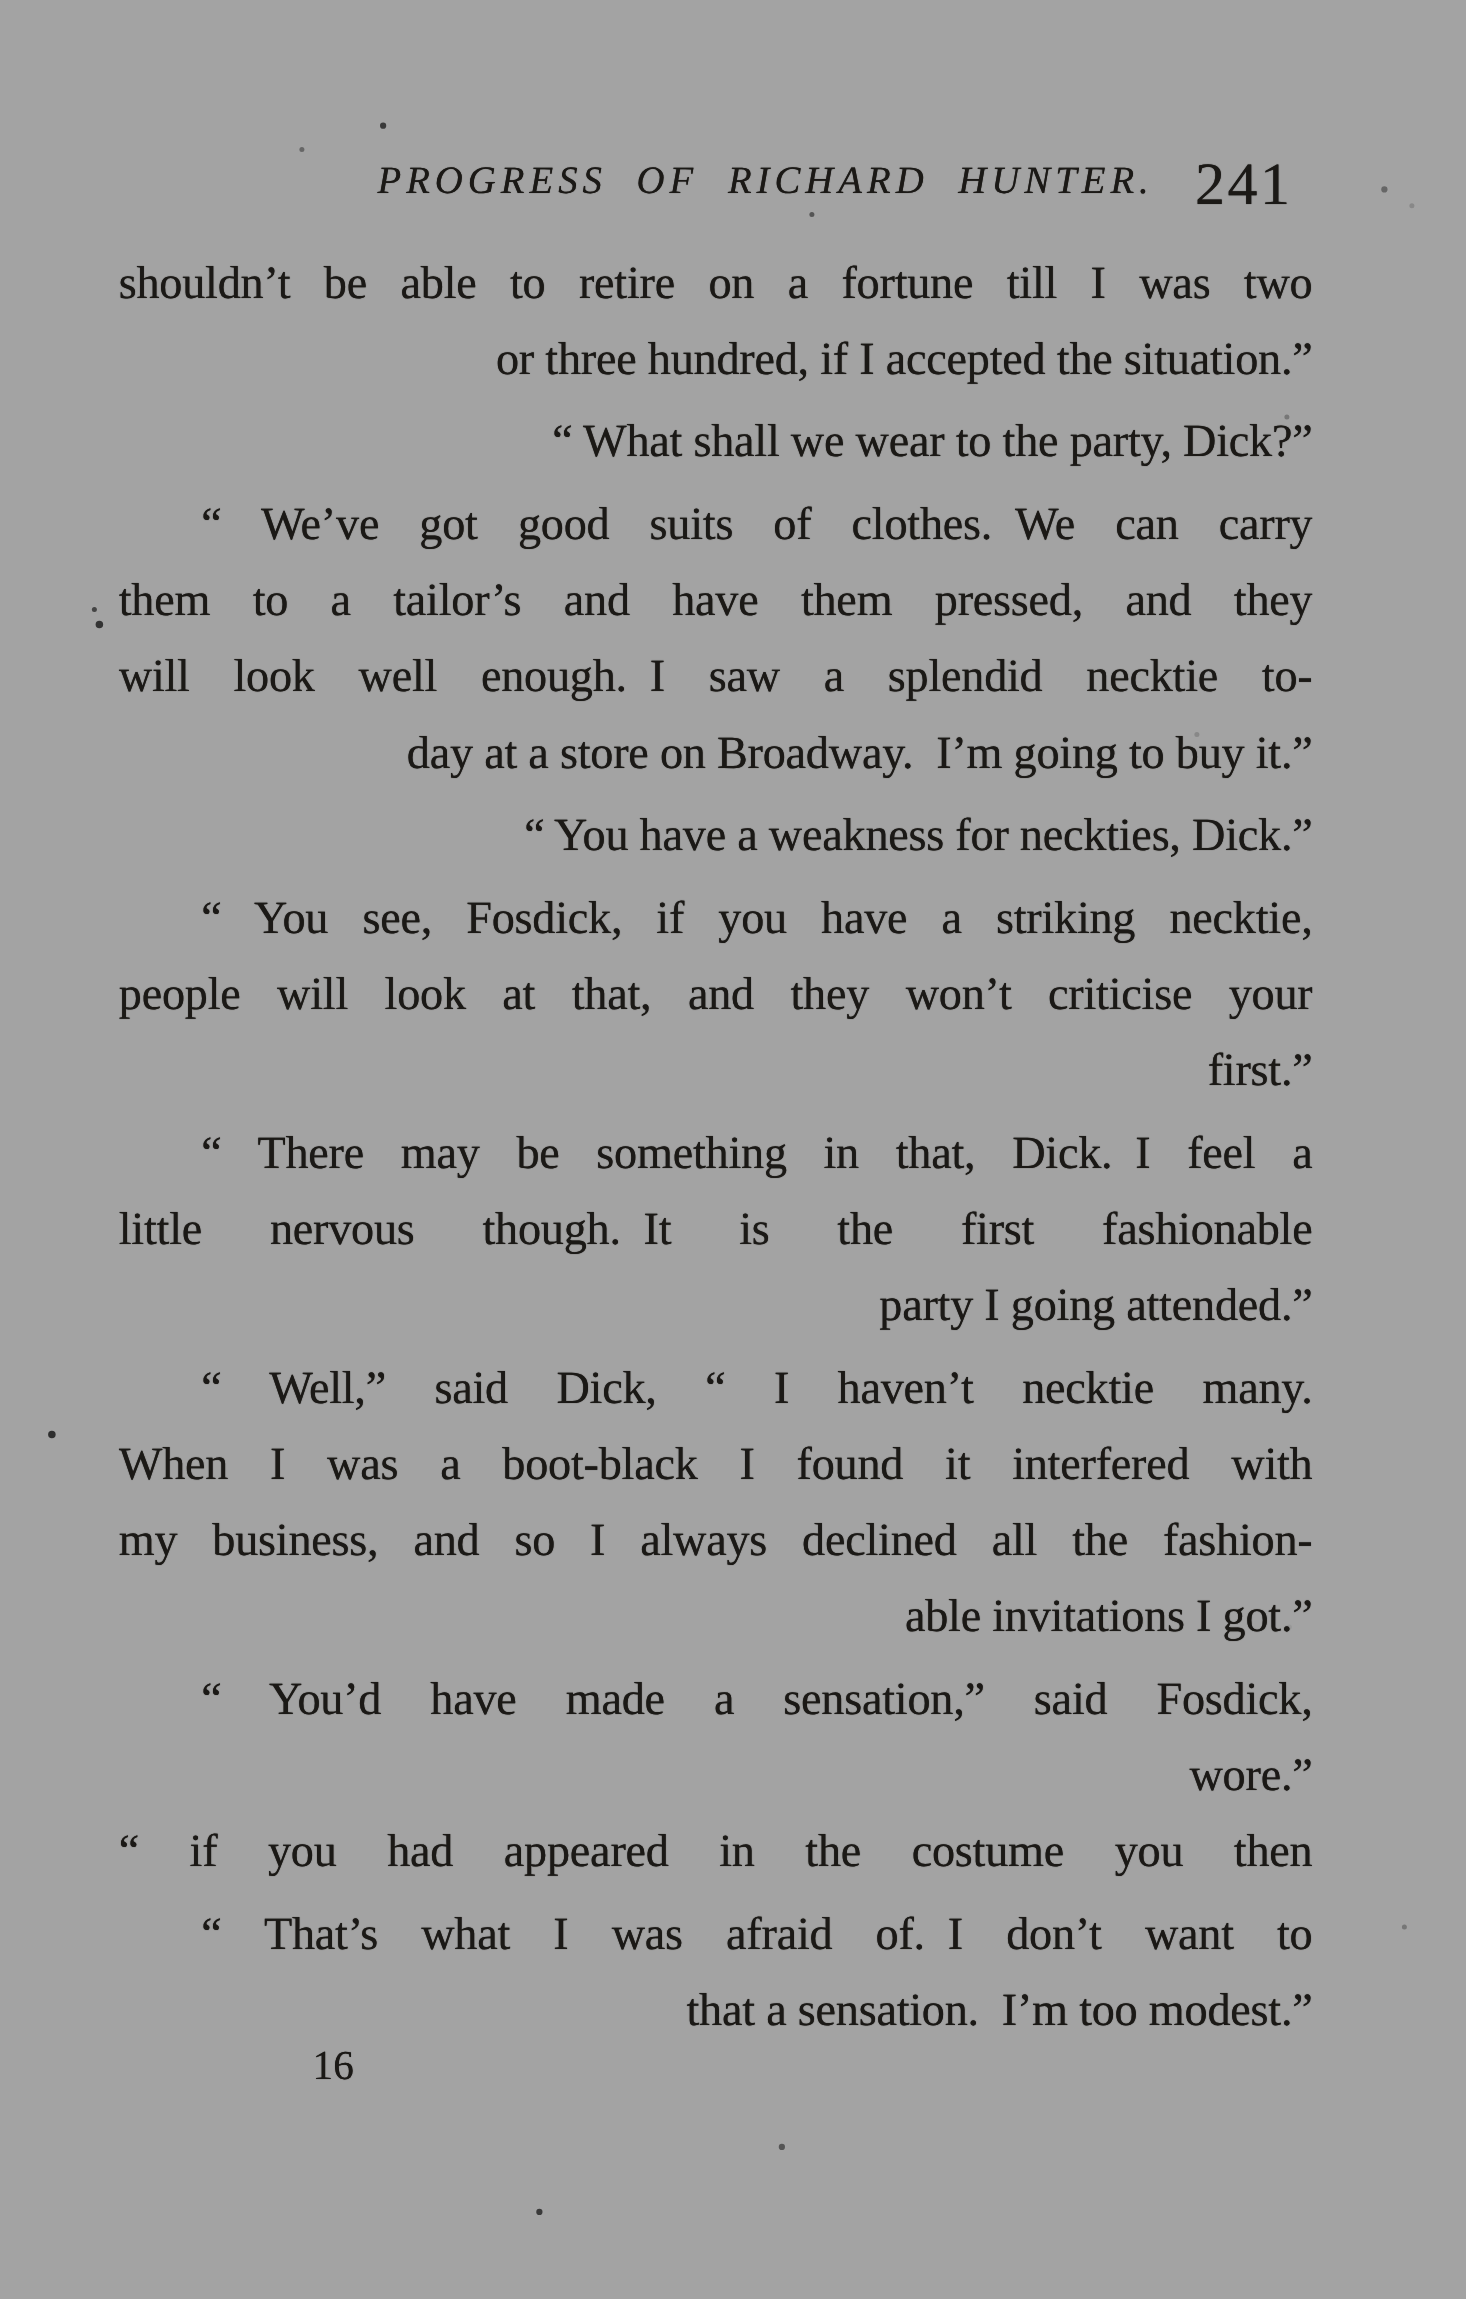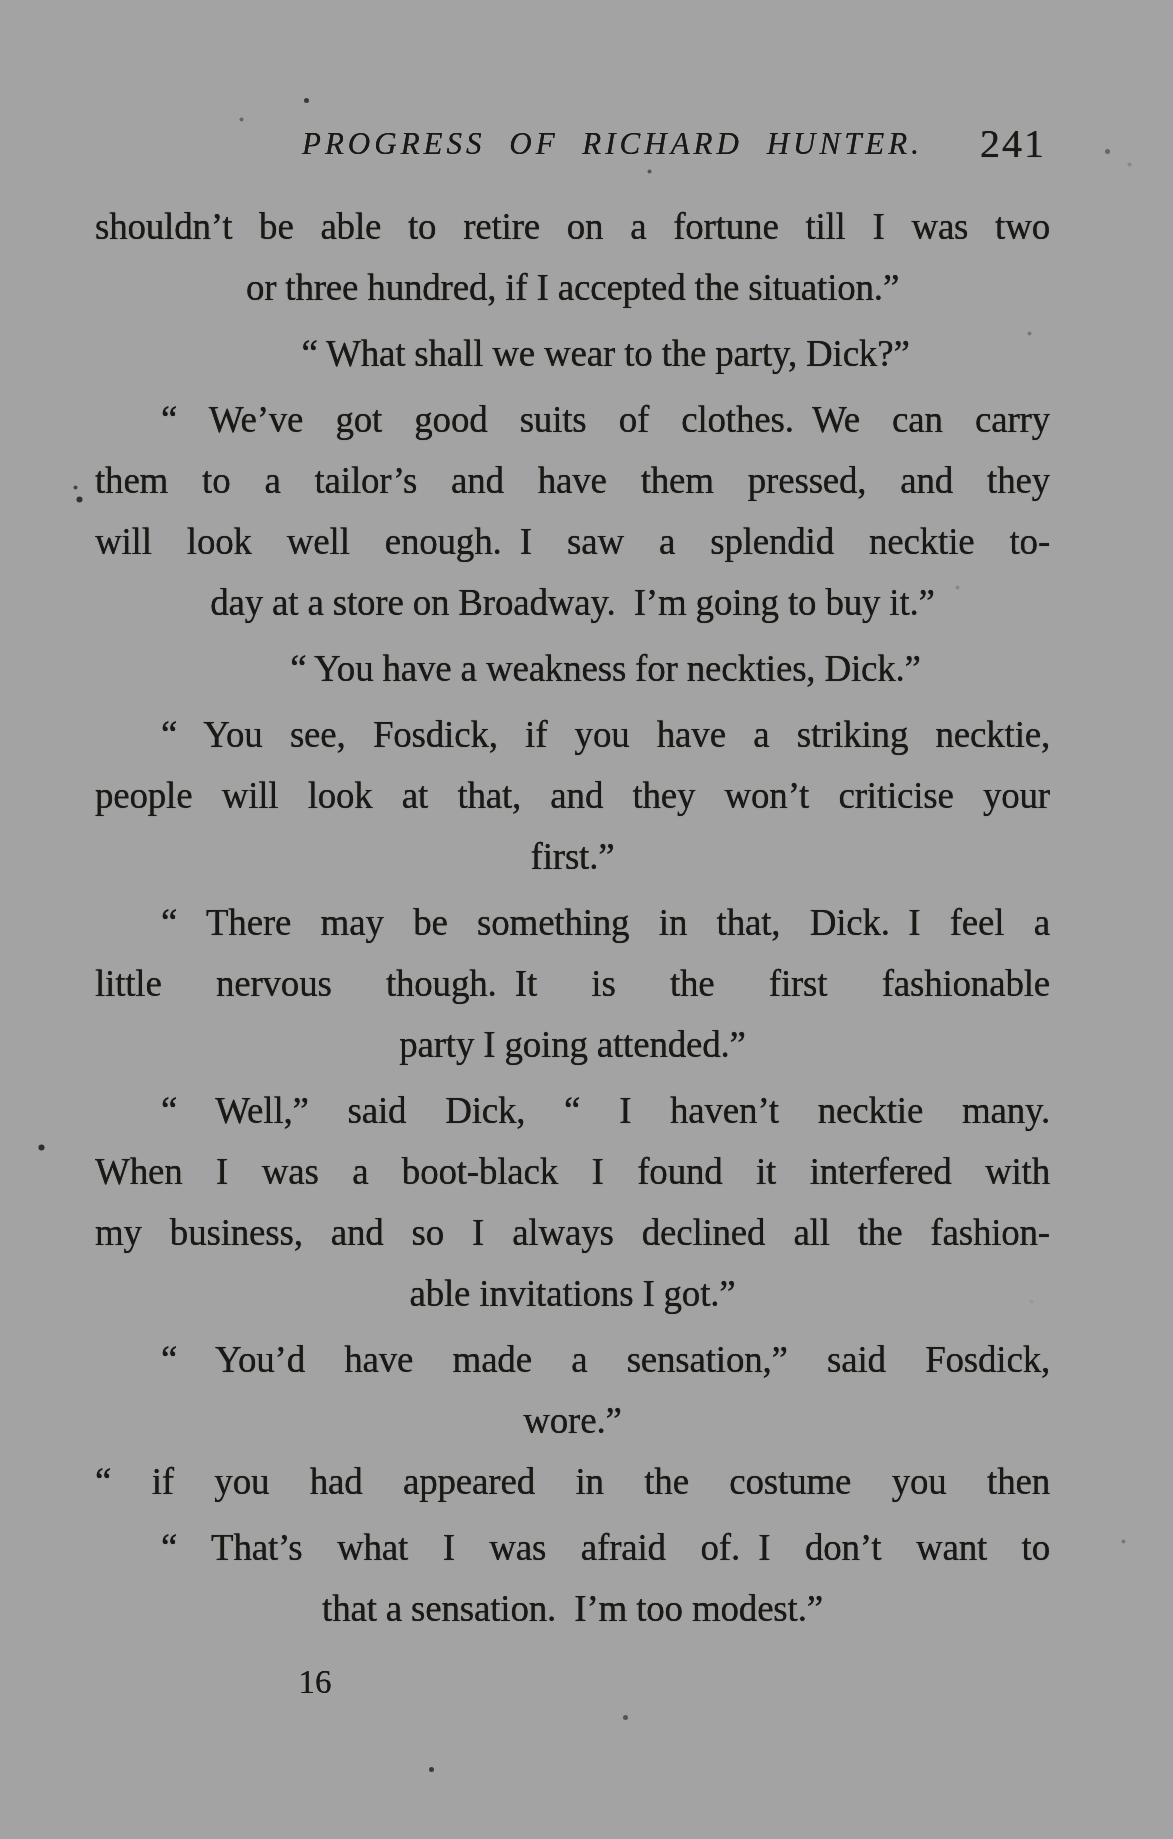--- a/index.html
+++ b/index.html
@@ -19,52 +19,50 @@
     position:relative; left:40px;
     text-align:center;
     font-style:italic;
     font-size:31px;
     letter-spacing:4px;
     word-spacing:12px;
     white-space:nowrap;
     text-shadow:0 0 0.6px currentColor;
   }
   .page-number {
-    position:absolute; right:4px; top:-6px;
-    font-size:40px;
+    position:absolute; right:16px; top:-6px;
+    font-size:48px;
     letter-spacing:2px;
     font-style:normal;
     text-shadow:0 0 0.7px currentColor;
   }
   .body-text {
     position:absolute; top:196px; left:95px; width:955px;
     font-size:37px;
     line-height:61px;
     letter-spacing:-0.2px;
     text-shadow:0 0 0.7px currentColor;
   }
   .paragraph { margin:0; }
   .paragraph + .paragraph { margin-top:5px; }
   .line {
     max-height:61px;
     overflow:hidden;
-    text-align:center;
+    text-align:right;
   }
   .line.justified {
     text-align:justify;
     text-align-last:justify;
   }
   .line.first { text-indent:66px; }
   .signature-mark {
     position:absolute; top:1628px; left:250px; width:130px;
-    text-align:center;
     font-size:33px;
     line-height:50px;
     text-shadow:0 0 0.6px currentColor;
-    margin-top:29px;
   }
   
   .specks {
     position:absolute; top:0; left:0;
     width:3px; height:3px; border-radius:50%;
     background:transparent;
     box-shadow:
       305px 99px 0 1px #3a3a3a,
       648px 170px 0 0.5px #555,
       1106px 150px 0 1px #666,

